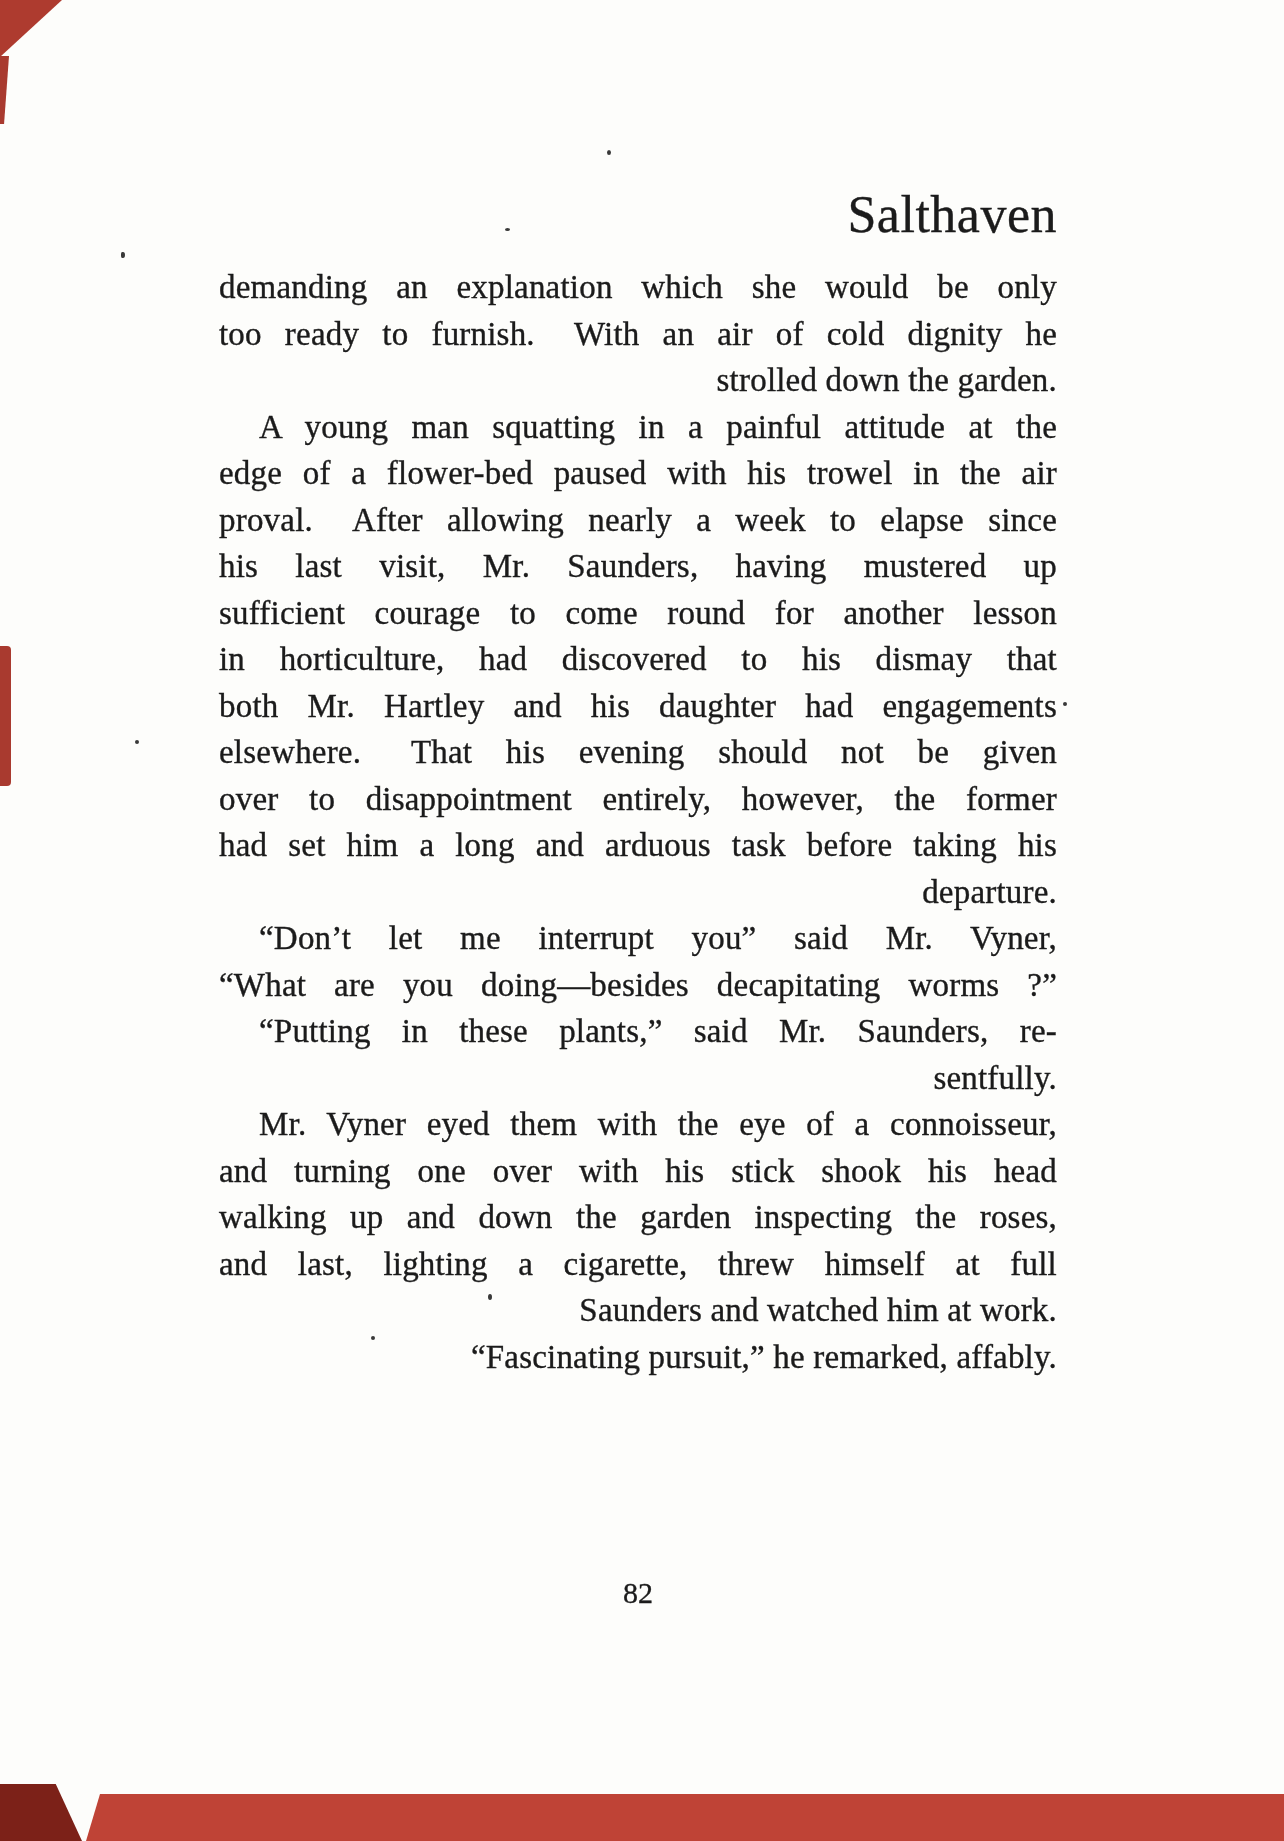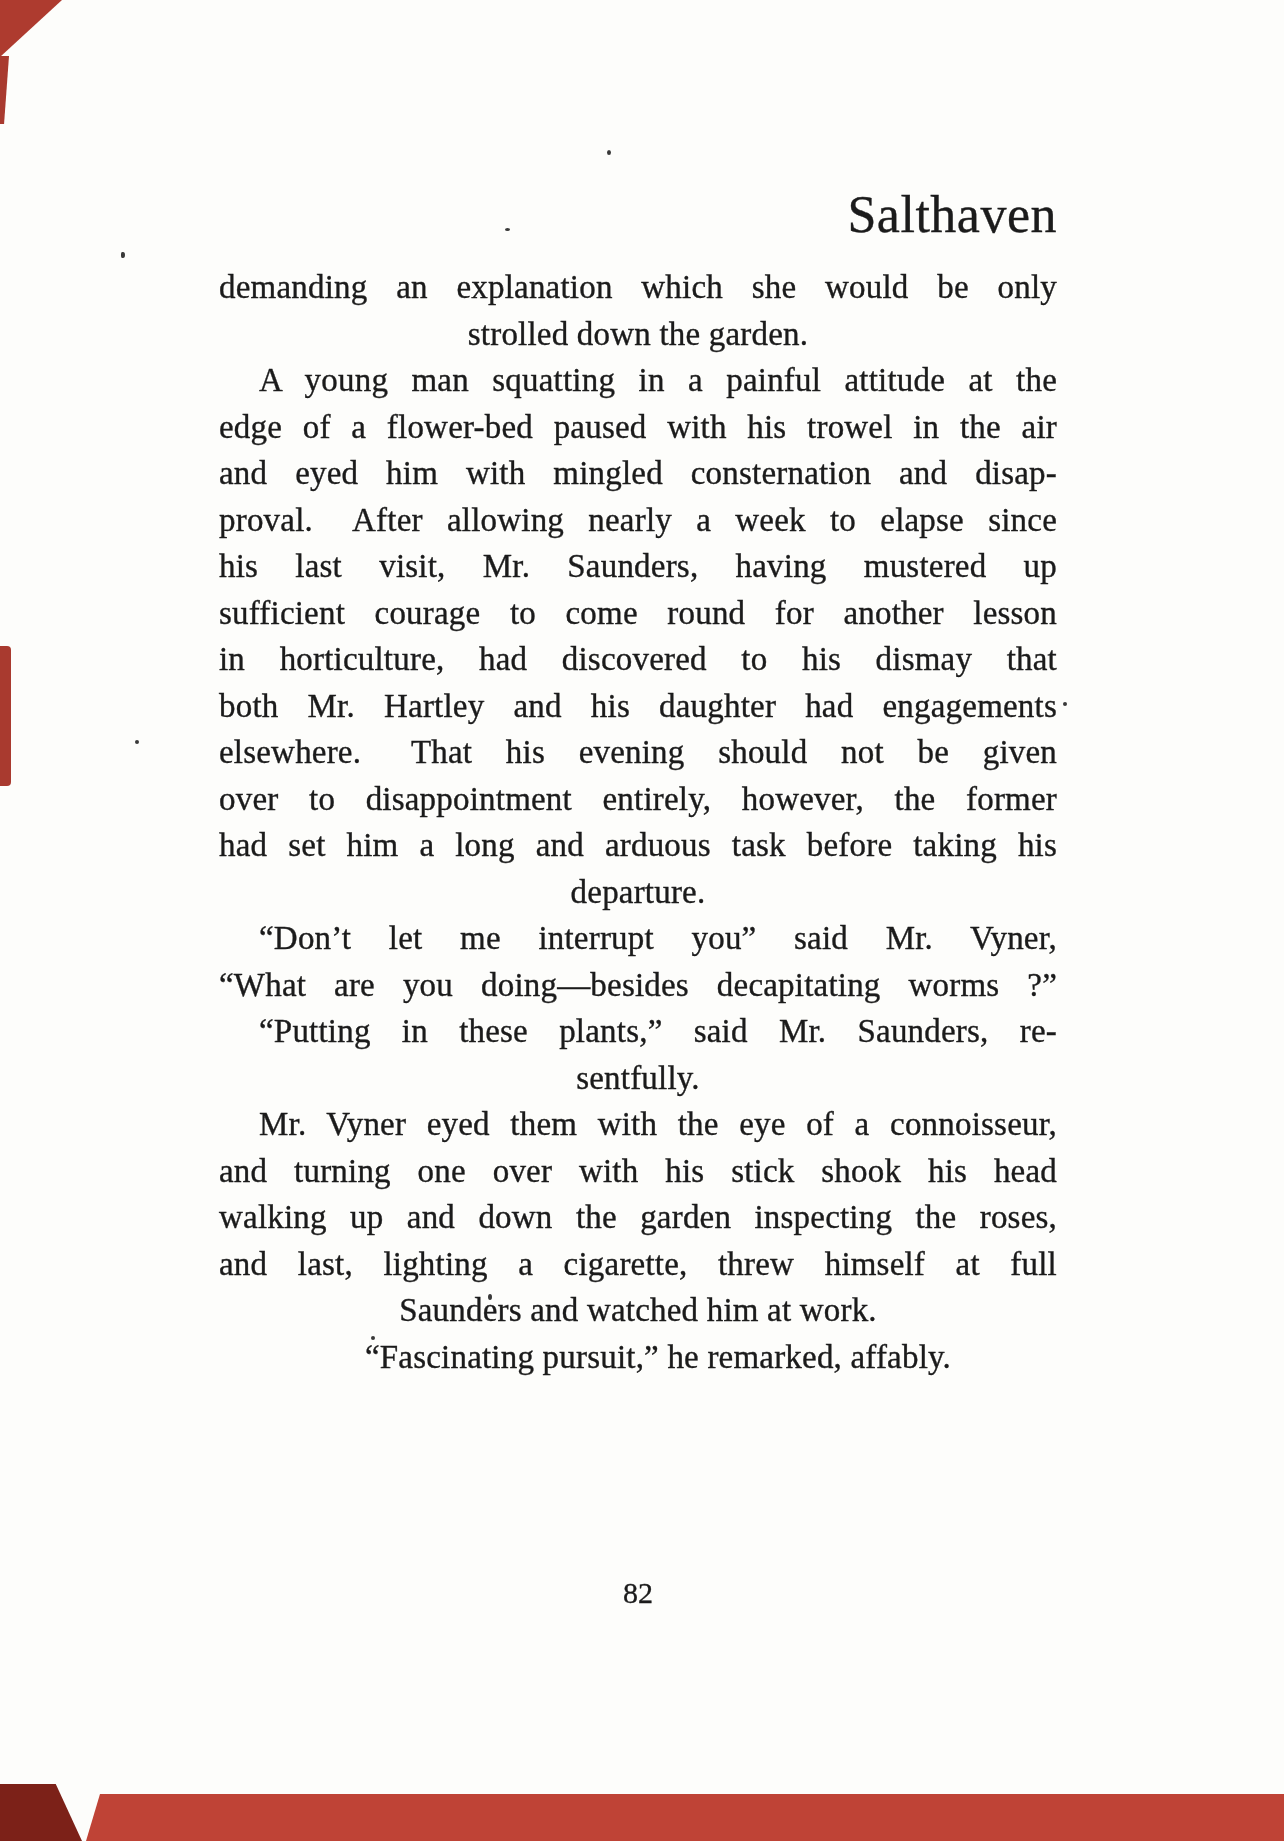--- a/index.html
+++ b/index.html
@@ -41,21 +41,21 @@
     top: 264px;
     left: 0;
     width: 100%;
     font-size: 33px;
     line-height: 46.5px;
     letter-spacing: 0.2px;
   }
   .par { margin: 0; }
   .par.indent .line:first-child { text-indent: 40px; }
   .line {
-    text-align: center;
+    text-align: right;
     white-space: normal;
   }
   .line.j {
     text-align: justify;
     text-align-last: justify;
   }
   .page-number {
     position: absolute;
     top: 1578px;
     left: 0;
@@ -117,26 +117,26 @@
   <div class="speck" style="left:1063px;top:702px;width:4px;height:4px"></div>
   <div class="speck" style="left:488px;top:1294px;width:4px;height:6px"></div>
   <div class="speck" style="left:371px;top:1336px;width:4px;height:4px"></div>
 
   <div class="text-block">
     <div class="page-title">Salthaven</div>
 
     <div class="body-paragraphs">
         <div class="par">
           <div class="line j">demanding an explanation which she would be only</div>
+          <div class="line j">too ready to furnish.  With an air of cold dignity he</div>
           <div class="line">strolled down the garden.</div>
         </div>
         <div class="par indent">
           <div class="line j">A young man squatting in a painful attitude at the</div>
           <div class="line j">edge of a flower-bed paused with his trowel in the air</div>
-          <div class="line j">and eyed him with mingled consternation and disap-</div>
           <div class="line j">proval.  After allowing nearly a week to elapse since</div>
           <div class="line j">his last visit, Mr. Saunders, having mustered up</div>
           <div class="line j">sufficient courage to come round for another lesson</div>
           <div class="line j">in horticulture, had discovered to his dismay that</div>
           <div class="line j">both Mr. Hartley and his daughter had engagements</div>
           <div class="line j">elsewhere.  That his evening should not be given</div>
           <div class="line j">over to disappointment entirely, however, the former</div>
           <div class="line j">had set him a long and arduous task before taking his</div>
           <div class="line">departure.</div>
         </div>

